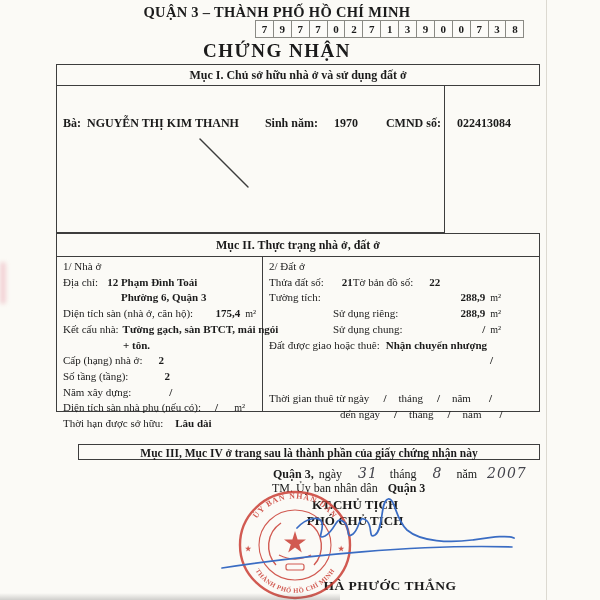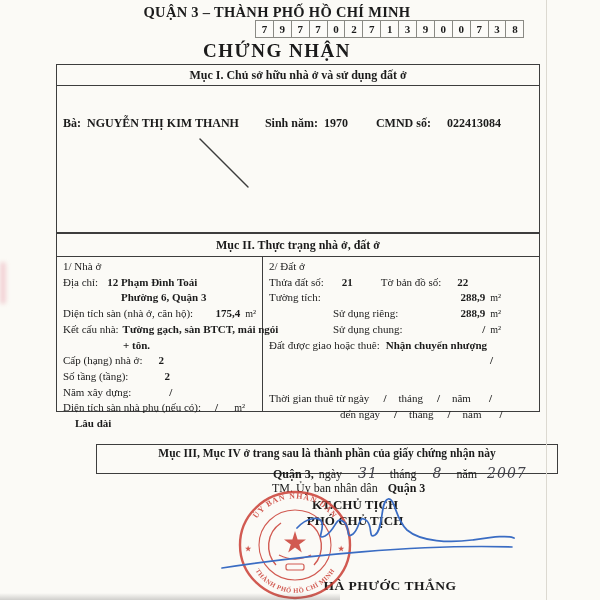--- a/index.html
+++ b/index.html
@@ -52,26 +52,26 @@
     <span class="digit-cell">0</span>
     <span class="digit-cell">7</span>
     <span class="digit-cell">3</span>
     <span class="digit-cell">8</span>
   </div>
 
   <div class="abs center554 b" style="top:40px;font-size:19px;letter-spacing:1.5px">CHỨNG NHẬN</div>
 
   <div class="abs box sec-head" style="left:56px;top:64px;width:484px;height:22px;line-height:21px">Mục I. Chủ sở hữu nhà ở và sử dụng đất ở</div>
 
-  <div class="abs box" style="left:56px;top:85px;width:484px;height:148px;border-top:none">
+  <div class="abs box" style="left:56px;top:85px;width:389px;height:148px;border-top:none">
     <div class="row b" style="margin:31px 0 0 6px;font-size:12px">
       <span>Bà:</span>
       <span style="margin-left:6px">NGUYỄN THỊ KIM THANH</span>
       <span style="margin-left:26px">Sinh năm:</span>
-      <span style="margin-left:6px">1970</span>
+      <span style="margin-left:16px">1970</span>
       <span style="margin-left:28px">CMND số:</span>
       <span style="margin-left:16px">022413084</span>
     </div>
   </div>
 
   <div class="abs box sec-head" style="left:56px;top:233px;width:484px;height:24px;line-height:23px">Mục II. Thực trạng nhà ở, đất ở</div>
 
   <div class="abs box" style="left:56px;top:256px;width:484px;height:156px;border-top:none;display:flex">
 
     <div class="col" style="width:206px;border-right:1px solid #3d3d3d">
@@ -109,32 +109,33 @@
       <div class="row">
         <span>Năm xây dựng:</span>
         <span class="b" style="margin-left:38px">/</span>
       </div>
       <div class="row">
         <span>Diện tích sàn nhà phụ (nếu có):</span>
         <span class="b" style="margin-left:14px">/</span>
         <span class="unit" style="margin-left:16px">m²</span>
       </div>
       <div class="row">
+        <span>Thời hạn được sở hữu:</span>
         <span class="b" style="margin-left:12px">Lâu dài</span>
       </div>
     </div>
 
     <div class="col" style="flex:1">
       <div class="row">
         <span>2/ Đất ở</span>
       </div>
       <div class="row">
         <span>Thửa đất số:</span>
         <span class="b" style="margin-left:18px">21</span>
-        <span style="margin-left:28px">Tờ bản đồ số:</span>
+        <span style="">Tờ bản đồ số:</span>
         <span class="b" style="margin-left:16px">22</span>
       </div>
       <div class="row" style="padding-right:32px">
         <span>Tường tích:</span>
         <span class="sp"></span>
         <span class="b">288,9</span>
         <span class="unit" style="margin-left:5px">m²</span>
       </div>
       <div class="row" style="padding-right:32px">
         <span style="margin-left:64px">Sử dụng riêng:</span>
@@ -168,21 +169,21 @@
         <span style="margin-left:71px">đến ngày</span>
         <span class="b" style="margin-left:14px">/</span>
         <span style="margin-left:12px">tháng</span>
         <span class="b" style="margin-left:14px">/</span>
         <span style="margin-left:12px">năm</span>
         <span class="b" style="margin-left:18px">/</span>
       </div>
     </div>
   </div>
 
-  <div class="abs box" style="left:96px;top:444px;width:462px;height:30px;font-size:11.5px;font-weight:600;text-align:center;line-height:17px">Mục III, Mục IV ở trang sau là thành phần của giấy chứng nhận này</div>
+  <div class="abs box" style="left:78px;top:444px;width:462px;height:16px;font-size:11.5px;font-weight:600;text-align:center;line-height:17px">Mục III, Mục IV ở trang sau là thành phần của giấy chứng nhận này</div>
 
   <div class="abs row" style="left:273px;top:465px;font-size:12px">
     <span class="b">Quận 3,</span>
     <span style="margin-left:5px">ngày</span>
     <span class="hw" style="margin-left:16px;font-size:14px">31</span>
     <span style="margin-left:12px">tháng</span>
     <span class="hw" style="margin-left:16px;font-size:14px">8</span>
     <span style="margin-left:14px">năm</span>
     <span class="hw" style="margin-left:10px;font-size:14px">2007</span>
   </div>

